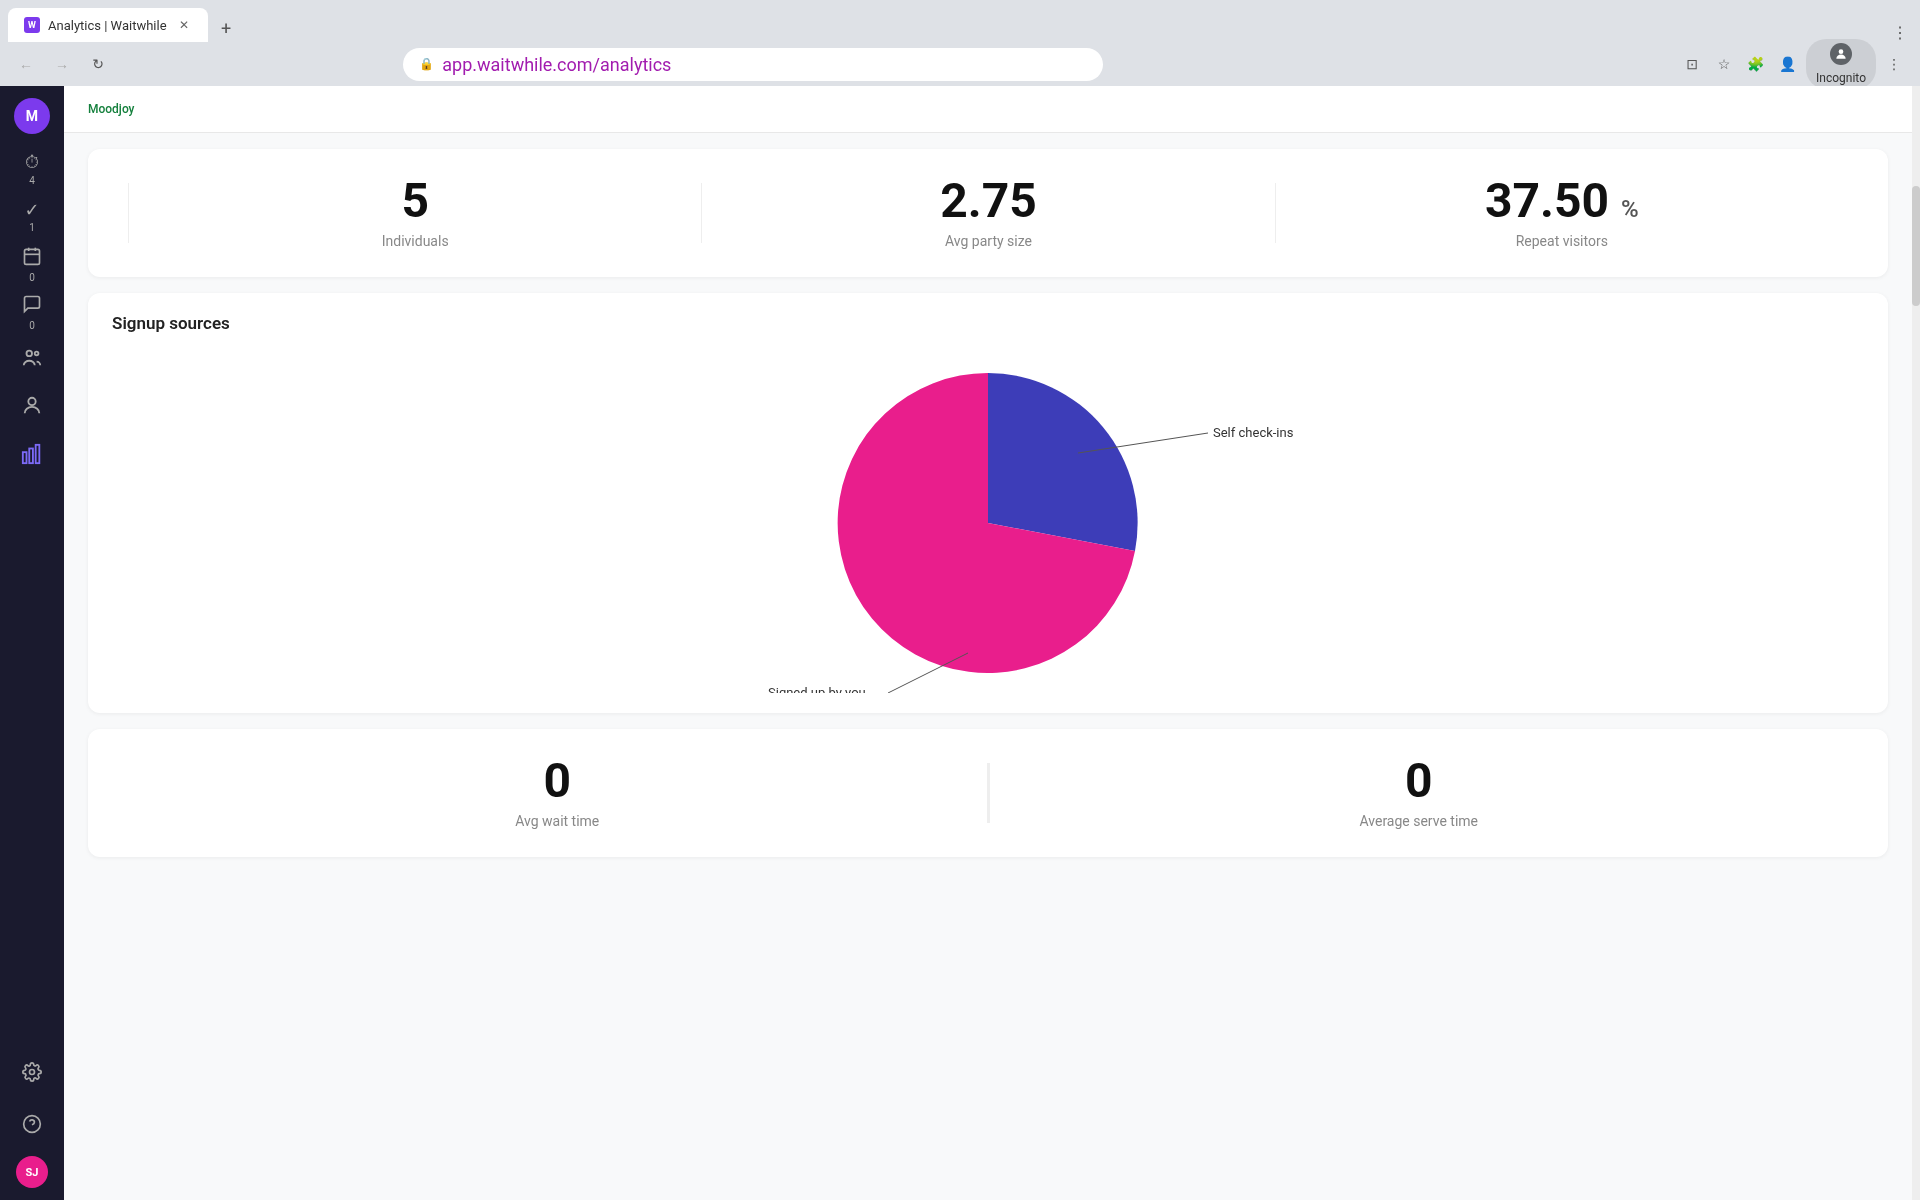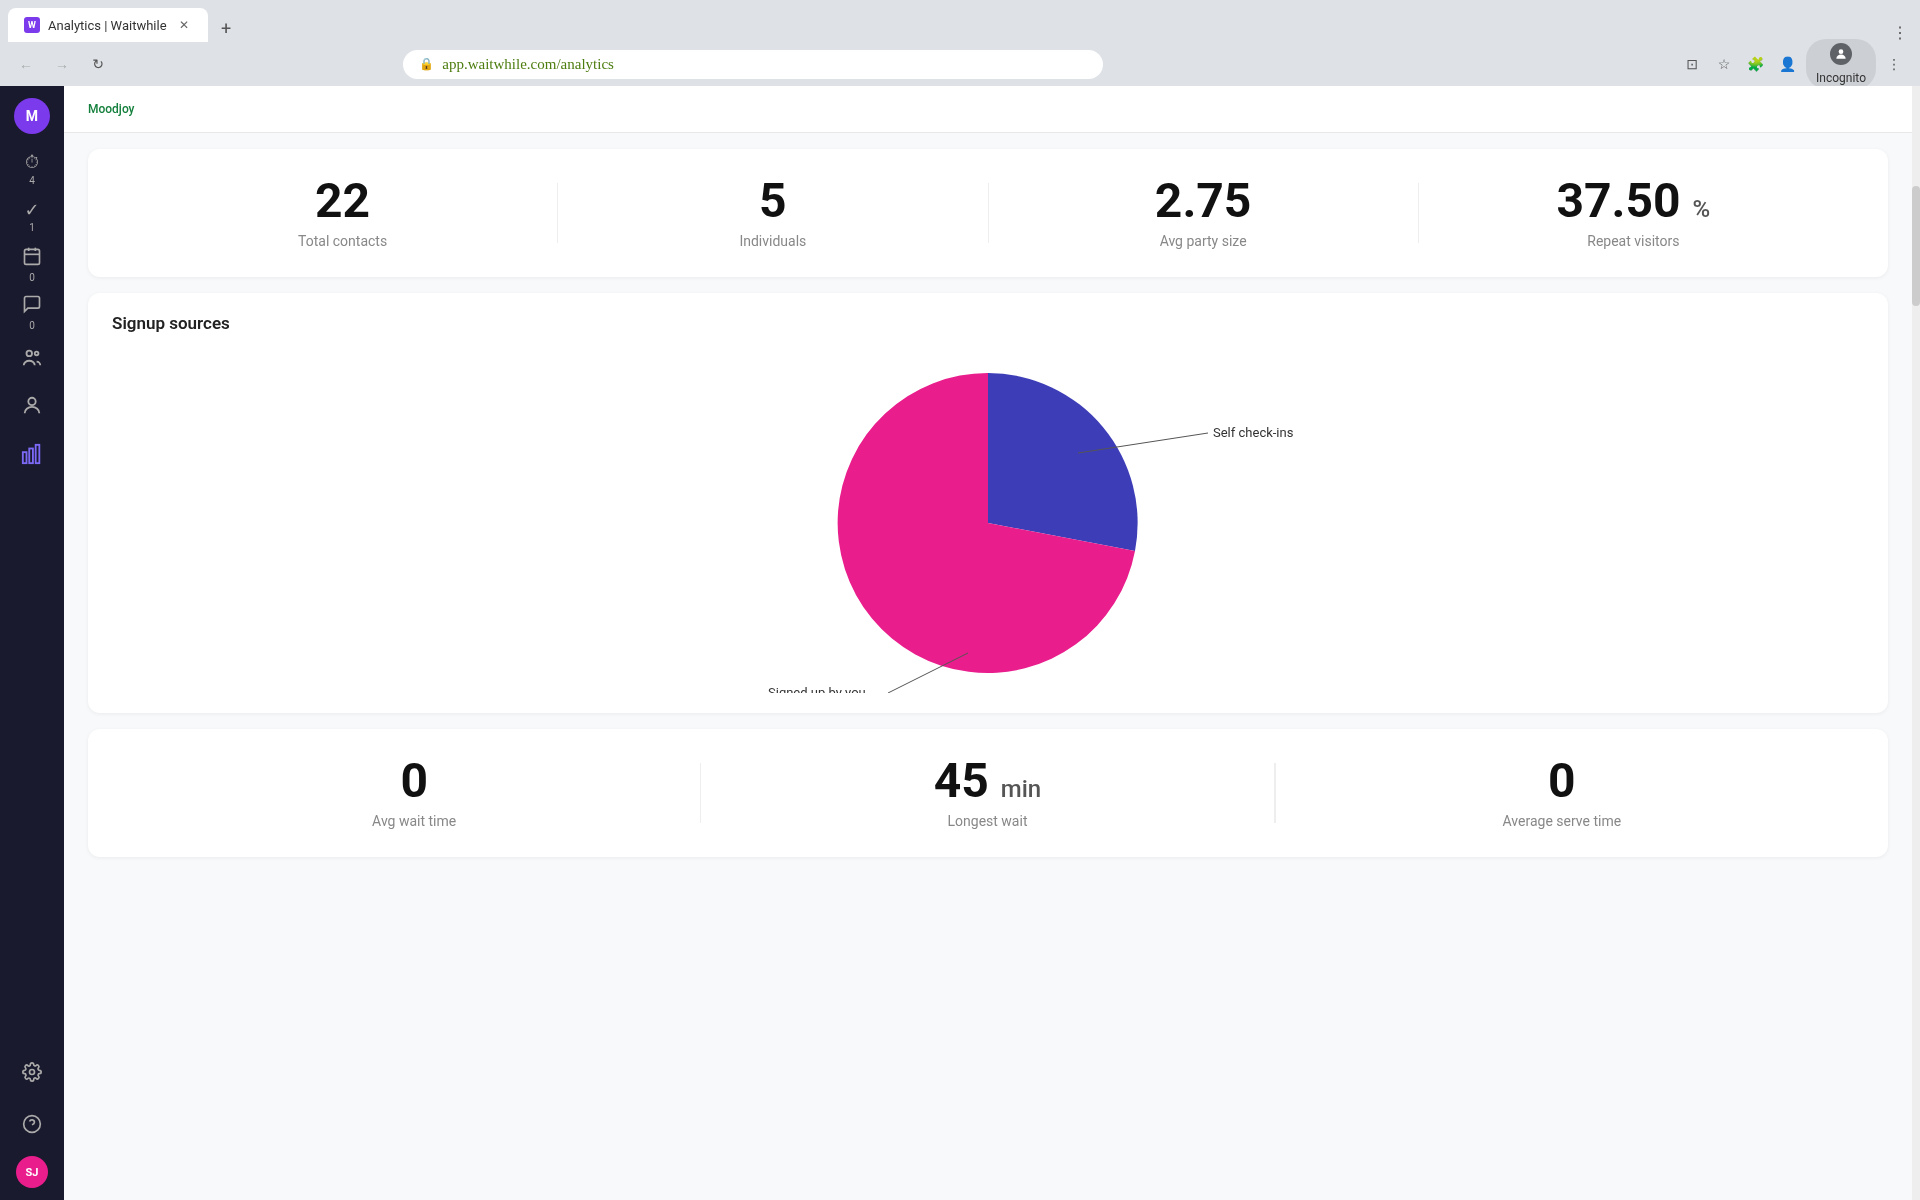--- a/index.html
+++ b/index.html
@@ -12,21 +12,21 @@
     .tab-favicon { width: 16px; height: 16px; background: #7c3aed; border-radius: 3px; display: flex; align-items: center; justify-content: center; color: white; font-size: 9px; font-weight: bold; flex-shrink: 0; }
     .tab-close { width: 16px; height: 16px; border-radius: 50%; display: flex; align-items: center; justify-content: center; color: #666; font-size: 12px; cursor: pointer; margin-left: auto; }
     .tab-new { width: 28px; height: 28px; border-radius: 50%; display: flex; align-items: center; justify-content: center; color: #555; font-size: 18px; cursor: pointer; margin-left: 4px; }
     .tab-extra { margin-left: auto; display: flex; align-items: center; padding-right: 12px; color: #555; }
 
     .address-bar { background: #dee1e6; padding: 6px 12px; display: flex; align-items: center; gap: 8px; height: 44px; }
     .nav-btn { width: 28px; height: 28px; border-radius: 50%; display: flex; align-items: center; justify-content: center; color: #555; font-size: 14px; cursor: pointer; flex-shrink: 0; }
     .nav-btn.disabled { color: #aaa; cursor: default; }
     .url-bar { flex: 1; background: #fff; border-radius: 20px; padding: 6px 16px; font-size: 13px; color: #333; display: flex; align-items: center; gap: 8px; max-width: 700px; margin: 0 auto; }
     .url-lock { color: #555; font-size: 12px; }
-    .url-text { color: #4d7c0f; font-size: 15px; font-family: Liberation Serif, serif; }
+    .url-text { color: #a21caf; font-size: 18px; }
     .toolbar-icons { display: flex; align-items: center; gap: 4px; margin-left: auto; }
     .toolbar-icon { width: 28px; height: 28px; border-radius: 50%; display: flex; align-items: center; justify-content: center; color: #555; font-size: 14px; cursor: pointer; }
     .incognito-btn { display: flex; align-items: center; gap: 6px; background: rgba(0,0,0,0.08); border-radius: 20px; padding: 4px 10px; font-size: 12px; color: #333; cursor: pointer; flex-direction: column; }
     .incognito-avatar { width: 22px; height: 22px; background: #5f6368; border-radius: 50%; display: flex; align-items: center; justify-content: center; }
 
     
     .app-container { display: flex; flex: 1; overflow: hidden; }
 
     
     .sidebar { width: 64px; background: #1a1a2e; display: flex; flex-direction: column; align-items: center; padding: 12px 0; gap: 4px; flex-shrink: 0; }
@@ -196,24 +196,20 @@
 
   <div class="main-content">
 
     <div class="app-header">
       <div class="org-name">Moodjoy</div>
     </div>
 
     <div class="content-area">
 
       <div class="stats-card" style="margin-top: 16px;">
-        <div class="stat-item">
-          <div class="stat-value">22</div>
-          <div class="stat-label">Total contacts</div>
-        </div>
         <div class="stat-divider"></div>
         <div class="stat-item">
           <div class="stat-value">5</div>
           <div class="stat-label">Individuals</div>
         </div>
         <div class="stat-divider"></div>
         <div class="stat-item">
           <div class="stat-value">2.75</div>
           <div class="stat-label">Avg party size</div>
         </div>
@@ -246,24 +242,20 @@
         </div>
       </div>
 
       <div class="section-card wait-section">
         <div class="wait-stats">
           <div class="stat-item">
             <div class="stat-value">0</div>
             <div class="stat-label">Avg wait time</div>
           </div>
           <div class="stat-divider"></div>
-          <div class="stat-item">
-            <div class="stat-value">45 <span style="font-size:24px;font-weight:500;color:#555;">min</span></div>
-            <div class="stat-label">Longest wait</div>
-          </div>
           <div class="stat-divider"></div>
           <div class="stat-divider"></div>
           <div class="stat-item">
             <div class="stat-value">0</div>
             <div class="stat-label">Average serve time</div>
           </div>
         </div>
       </div>
 
     </div>

